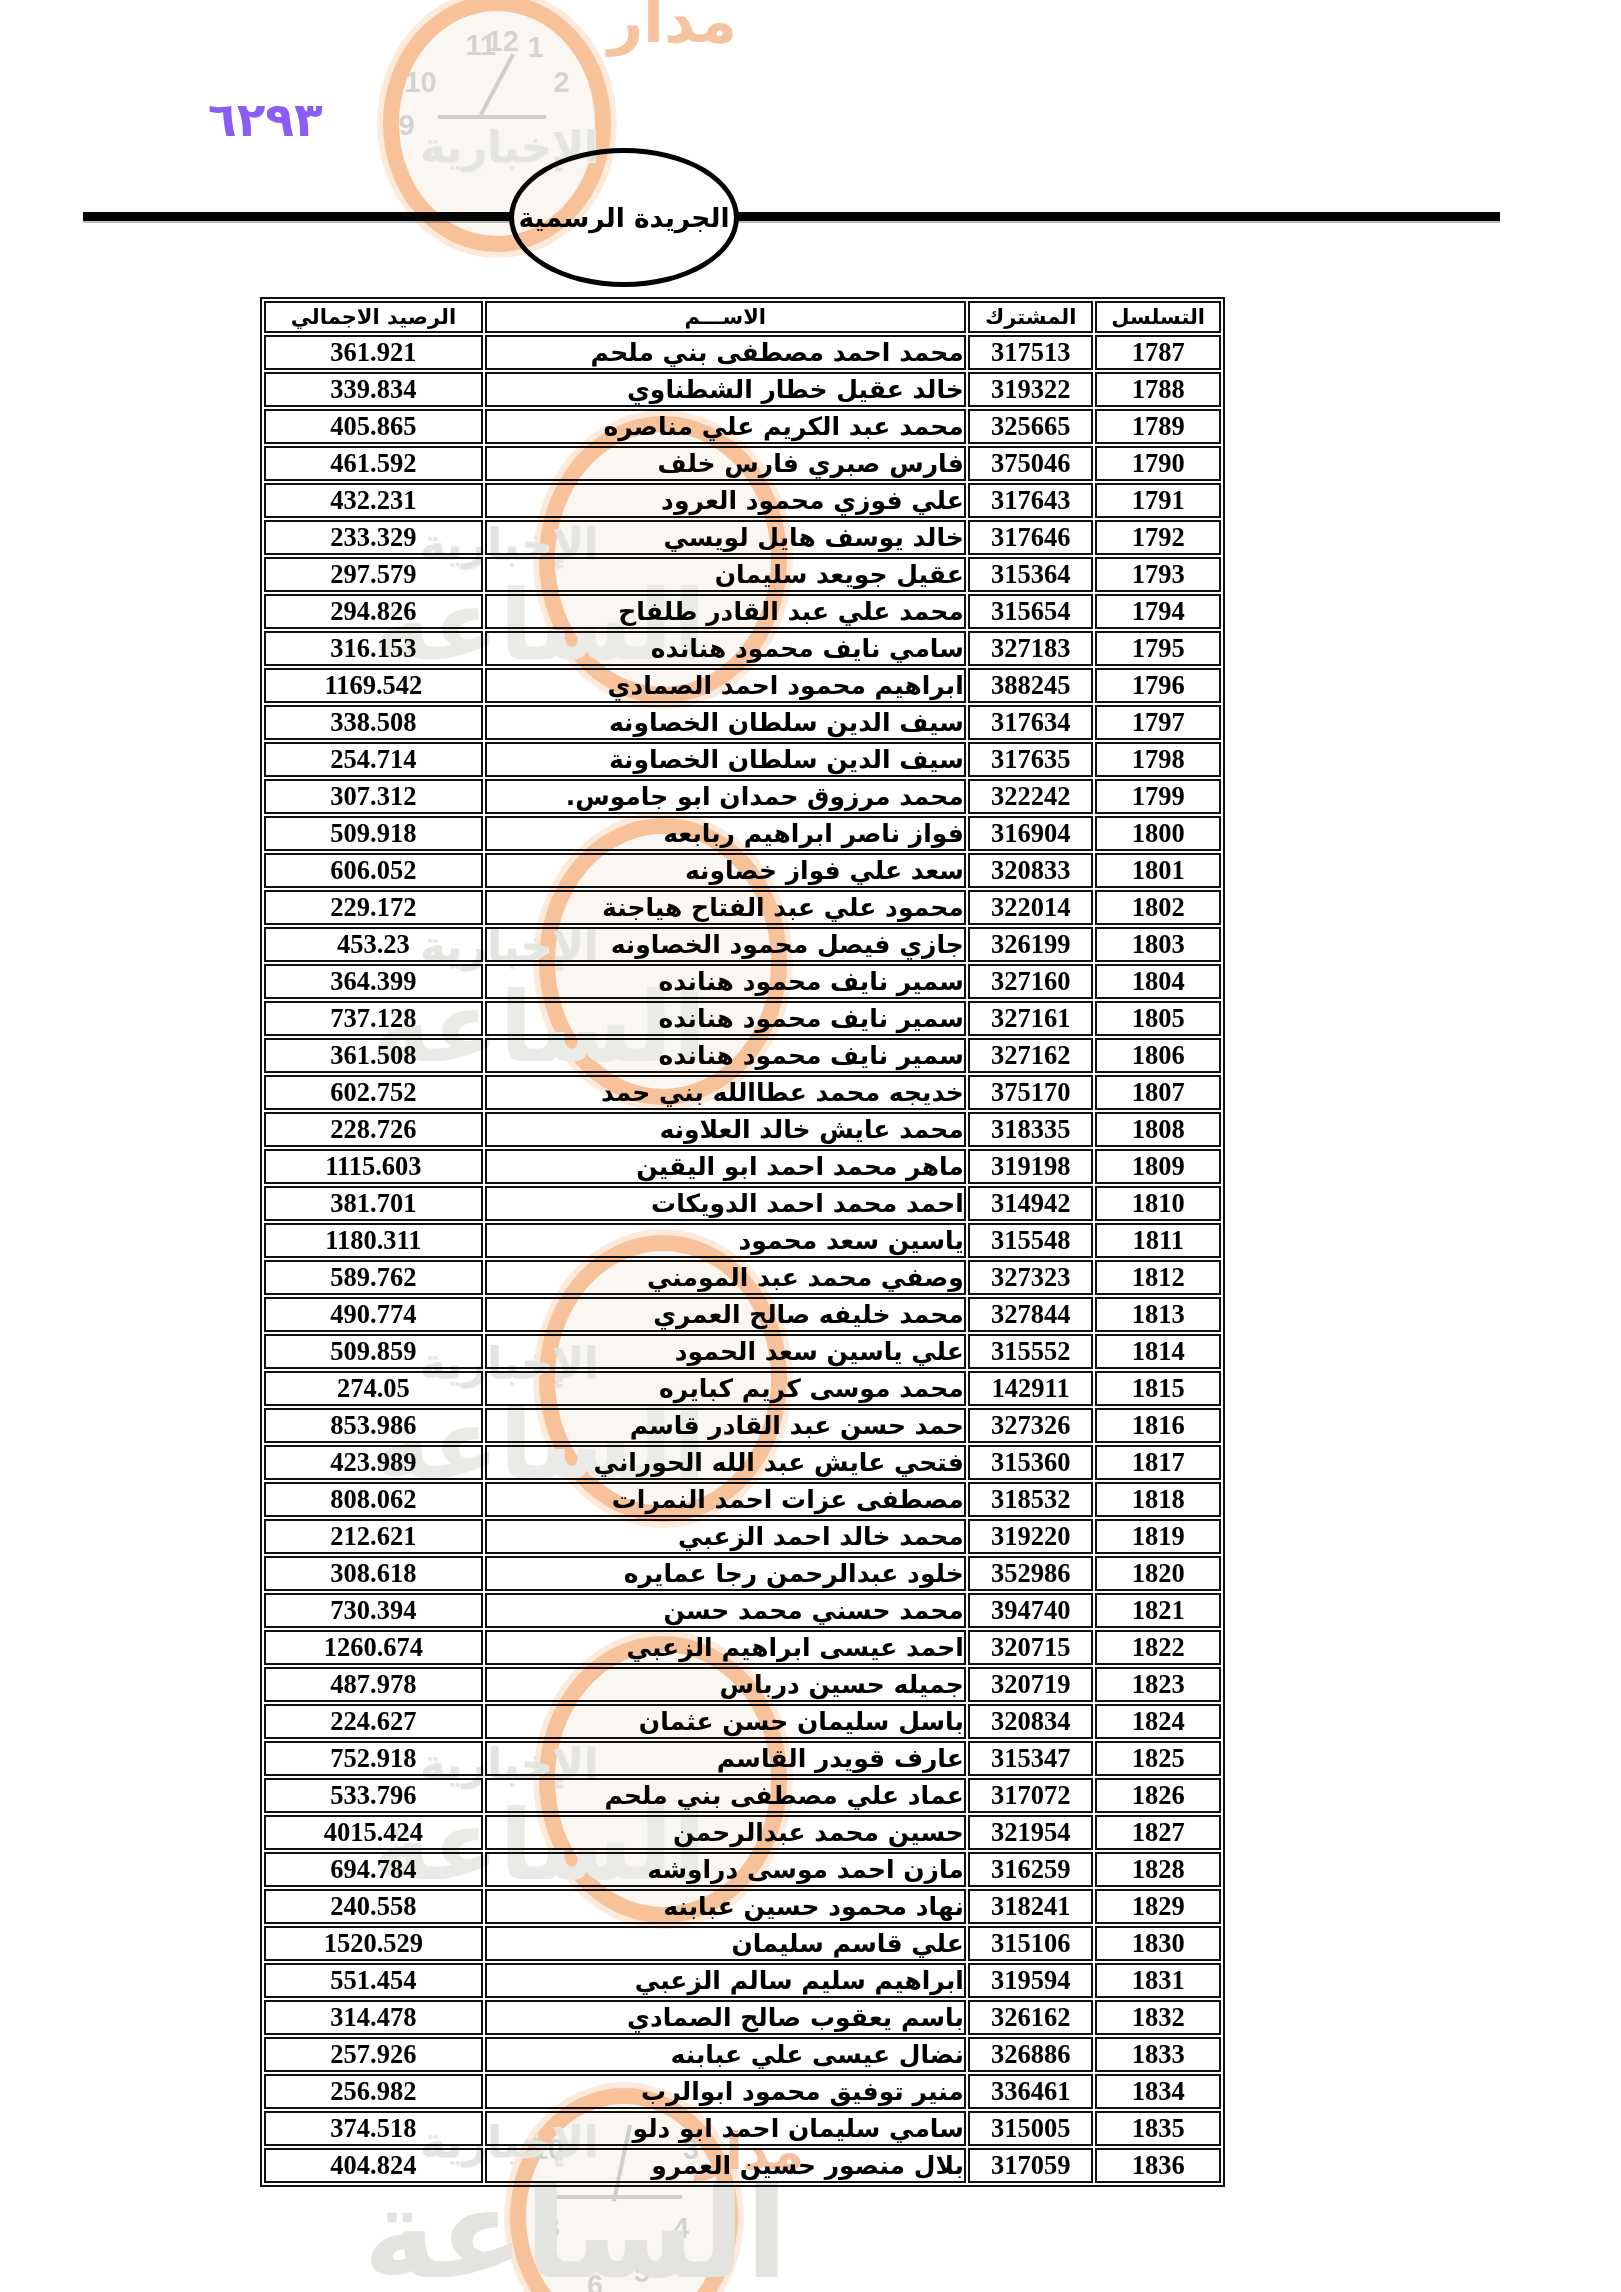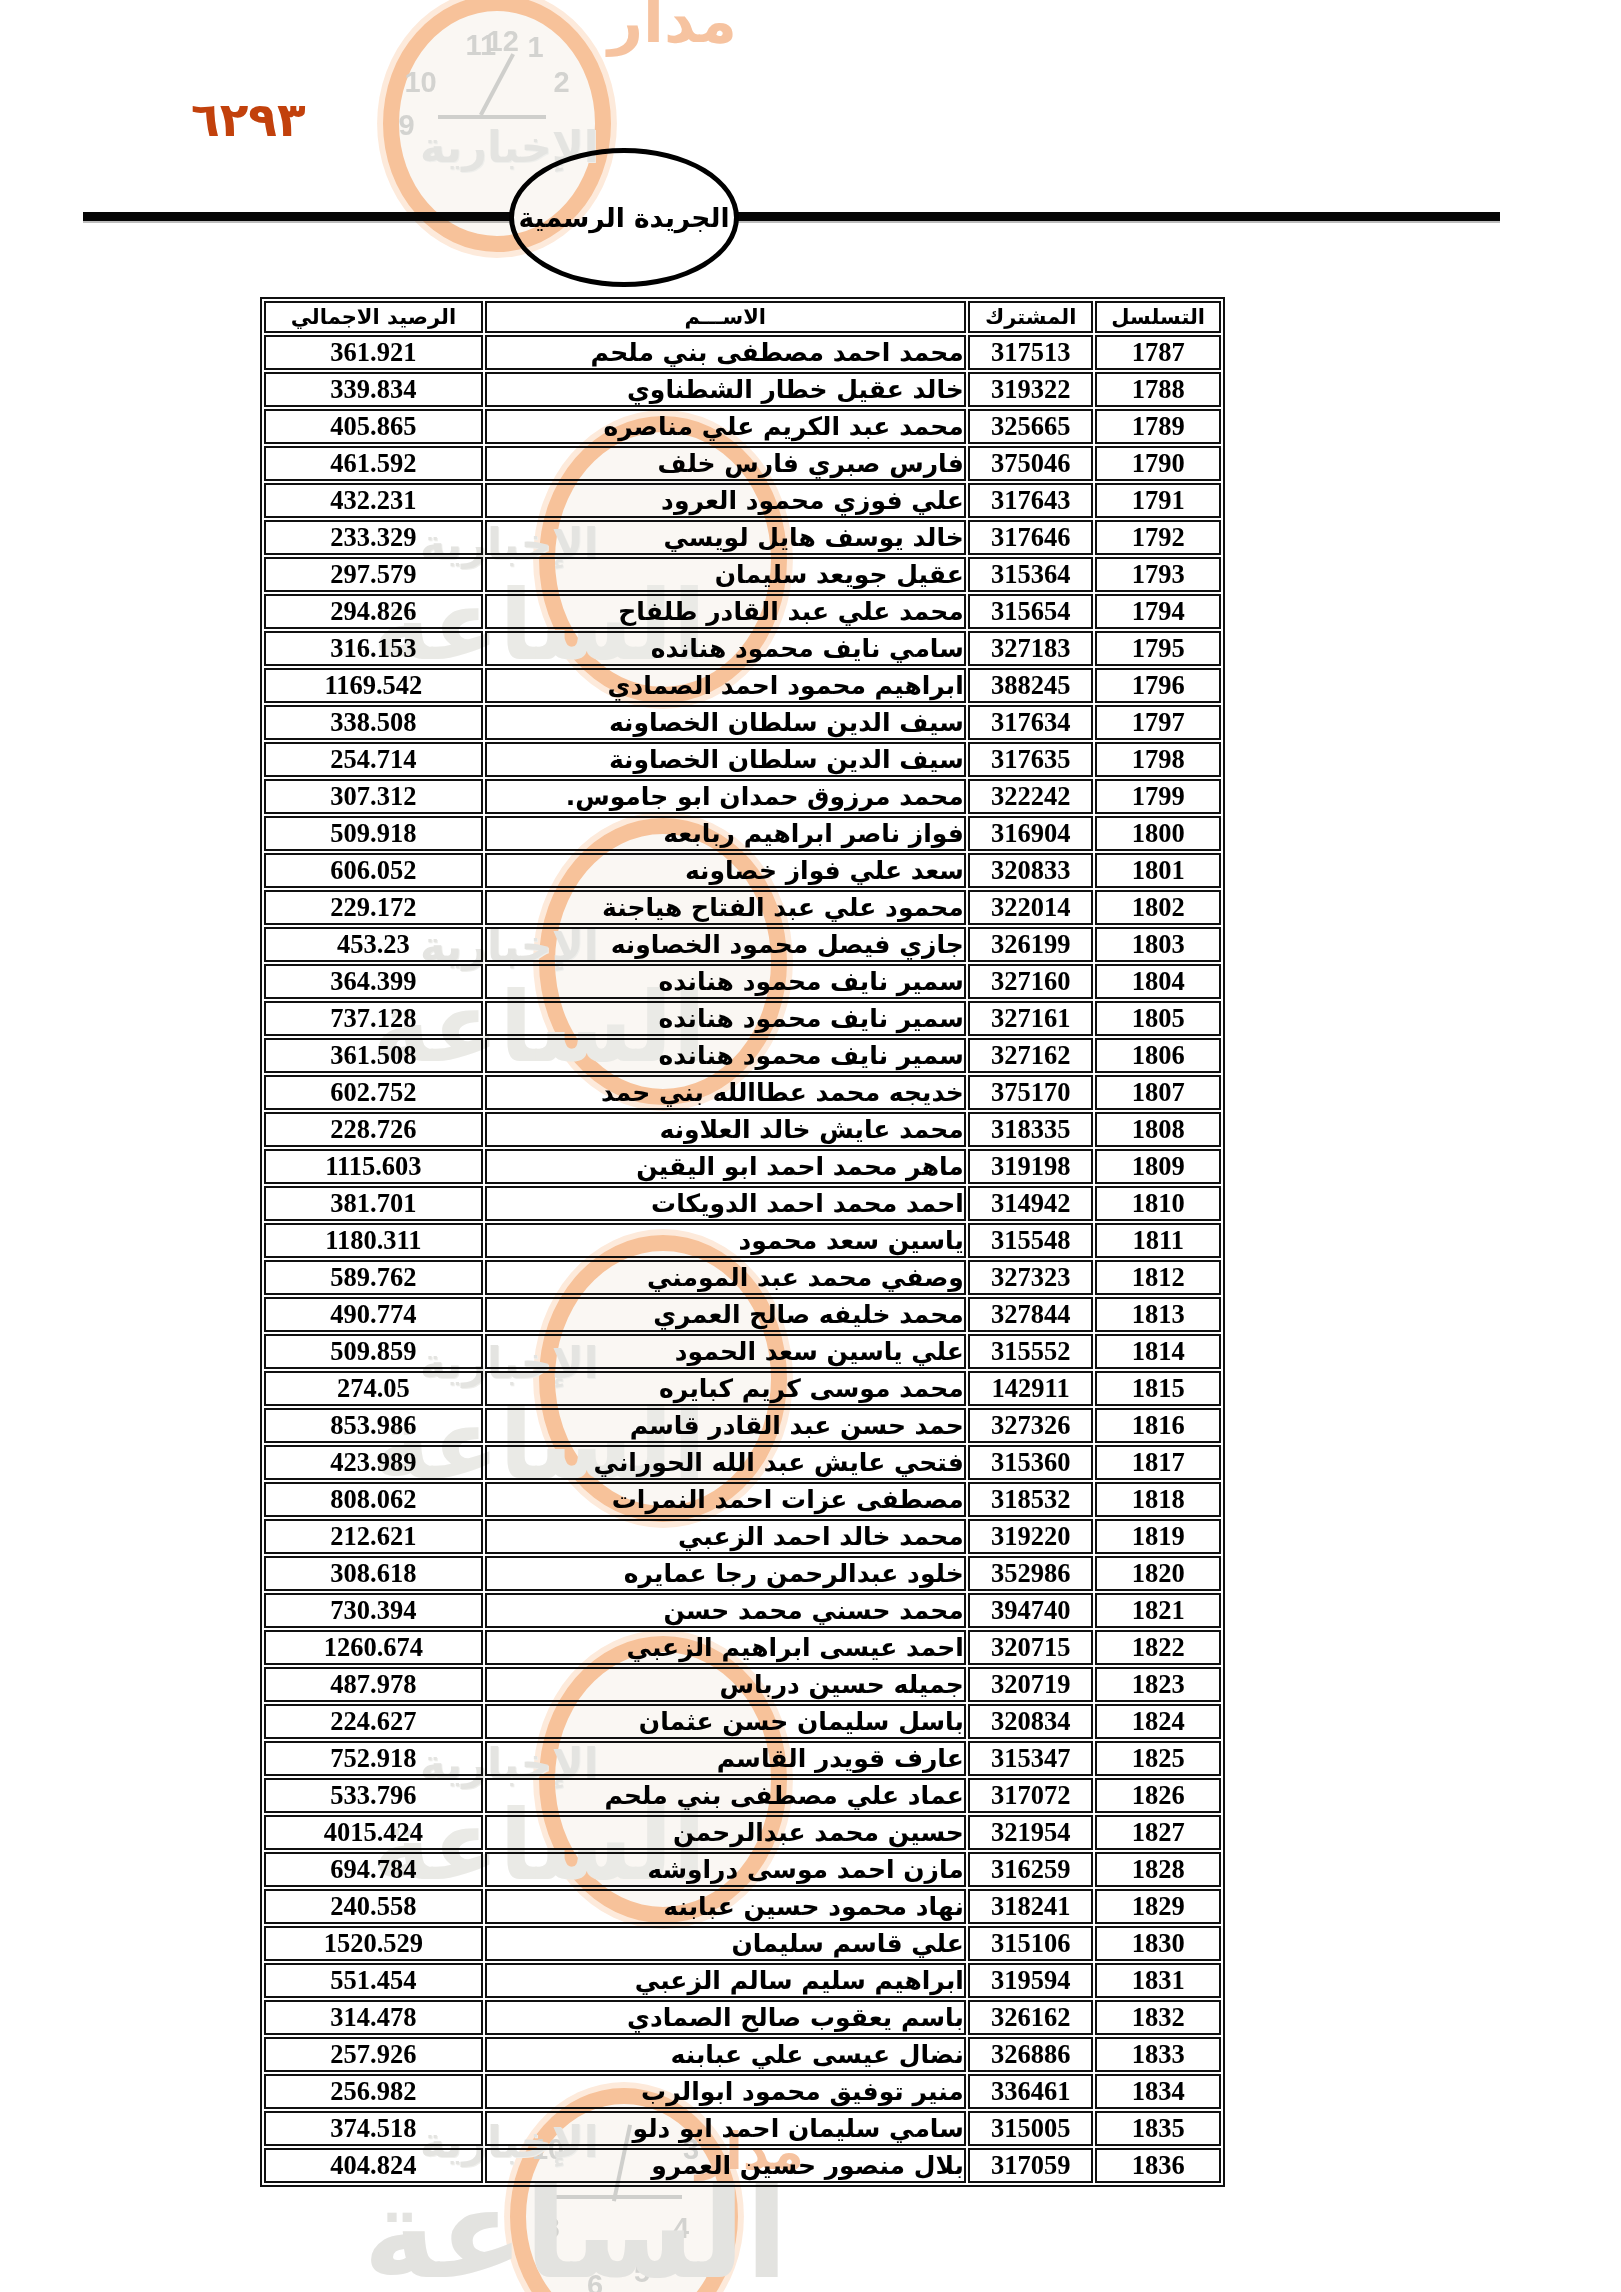--- a/index.html
+++ b/index.html
@@ -2,22 +2,22 @@
 <html lang="ar"><head>
 <meta charset="utf-8">
 <style>
   html,body{margin:0;padding:0;background:#888;}
   .page{
     position:relative;width:1621px;height:2293px;background:#ffffff;
     overflow:hidden;font-family:"DejaVu Sans",sans-serif;
   }
   
   .issue-number{
-    position:absolute;left:191px;top:92px;font-size:47px;font-weight:700;
-    color:#c2410c;letter-spacing:5.9px;z-index:2;font-family:"DejaVu Sans",sans-serif;
+    position:absolute;left:208px;top:92px;font-size:47px;font-weight:700;
+    color:#8b5cf6;letter-spacing:5.9px;z-index:2;font-family:"DejaVu Sans",sans-serif;
   }
   .rule{
     position:absolute;left:83px;top:212px;width:1417px;height:8.8px;background:#060606;z-index:1;
     box-shadow:0 2px 0 #bdbdbd;
   }
   .oval{
     position:absolute;left:509px;top:148px;width:220px;height:129px;border:5.9px solid #000;
     border-radius:50%;background:#fff;z-index:2;display:flex;align-items:center;justify-content:center;
   }
   .oval-title{font-size:26.5px;font-weight:700;color:#000;direction:rtl;}

